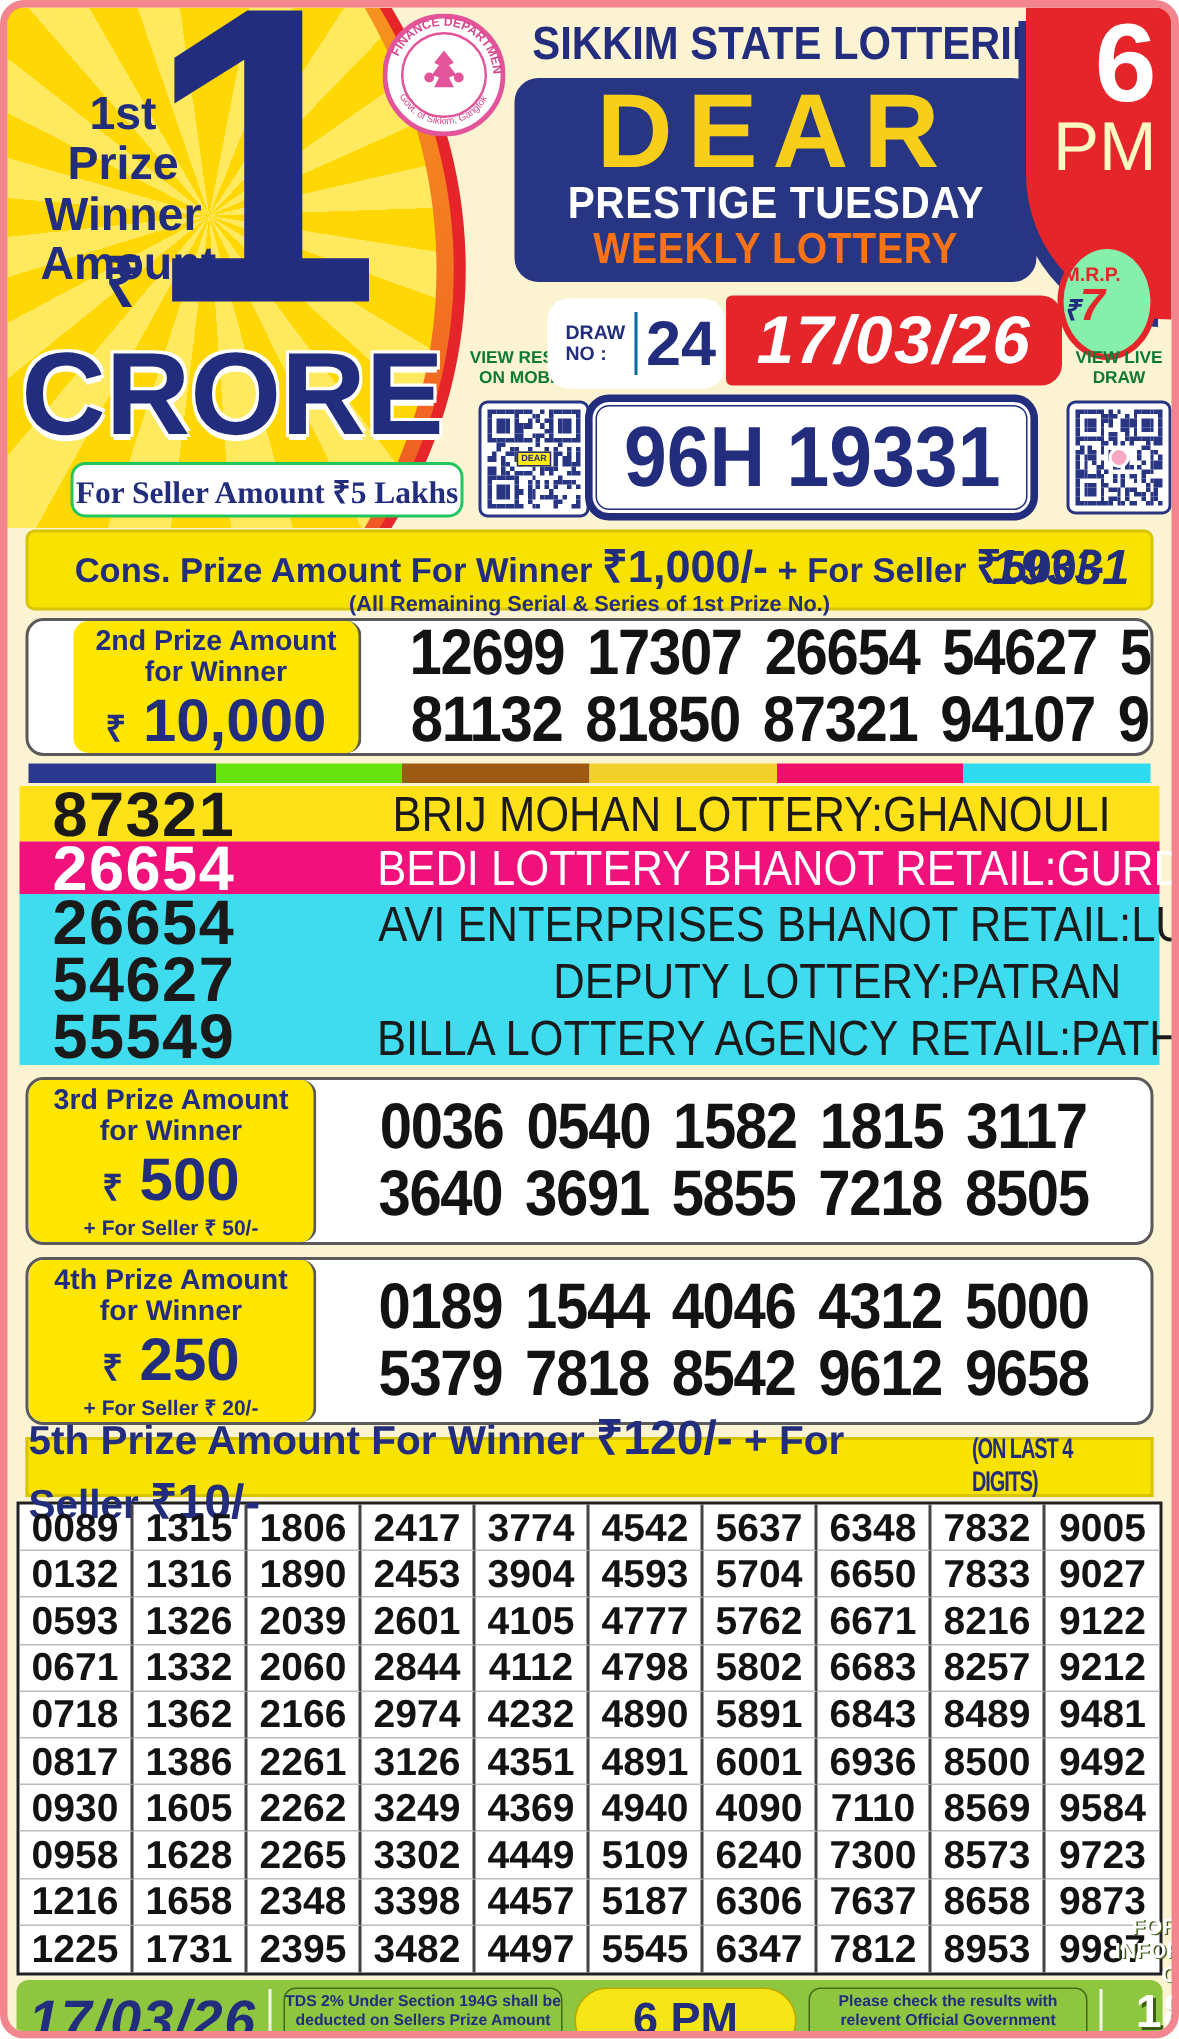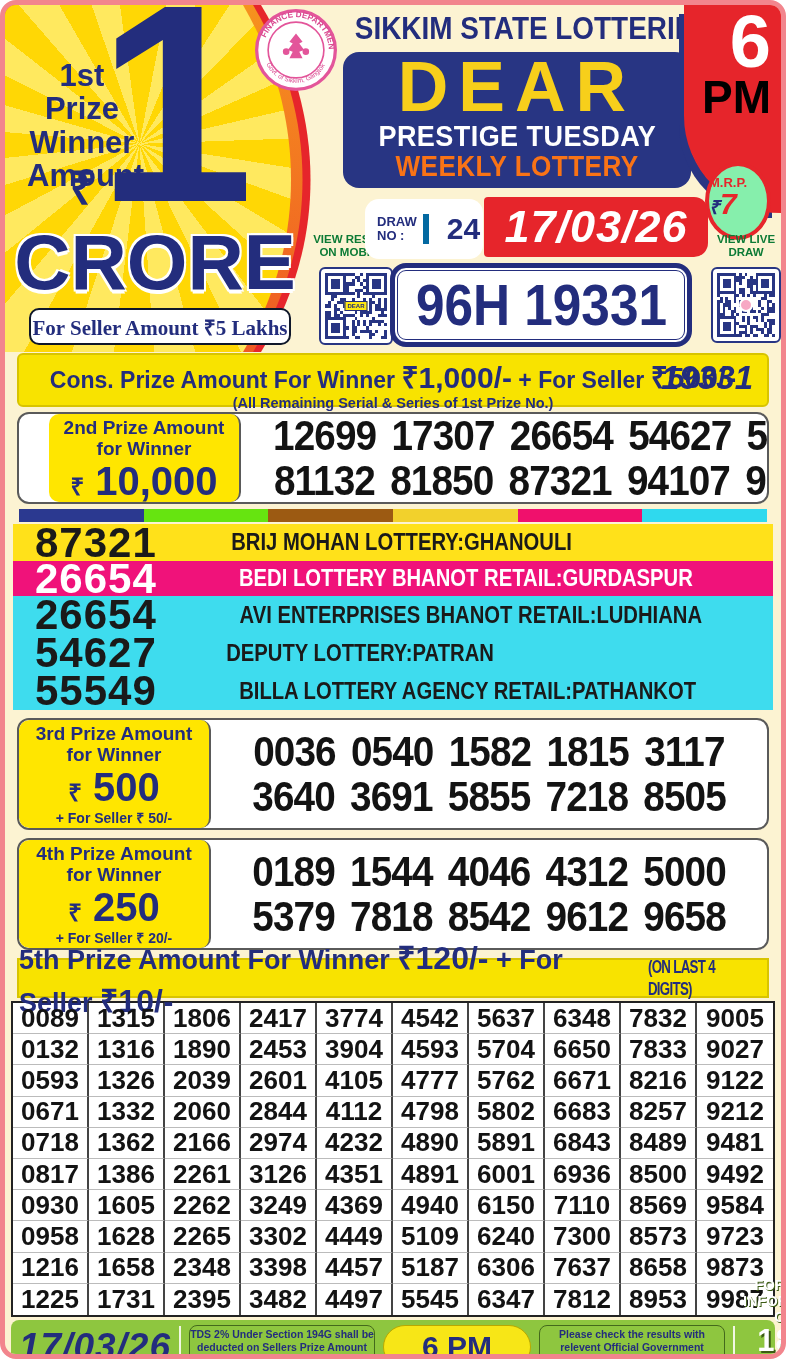--- a/index.html
+++ b/index.html
@@ -21,52 +21,52 @@
     clip-path:path('M0 0 H238 C302 110 302 240 238 347 H0 Z'); }
   .fp-label{ position:absolute; left:22px; top:54px; width:110px; text-align:center;
     font-size:31px; font-weight:800; line-height:1.08; }
   .fp-rupee{ position:absolute; left:38px; top:150px; width:80px; text-align:center;
     font-size:46px; font-weight:800; }
   .fp-one{ position:absolute; left:92px; top:-42px; font-size:282px; font-weight:900;
     line-height:1; letter-spacing:-10px; }
   .fp-crore{ position:absolute; left:0; top:212px; width:300px; text-align:center;
     font-size:78px; font-weight:900; letter-spacing:0;
     text-shadow:2px 2px 0 #fff,-2px -2px 0 #fff,2px -2px 0 #fff,-2px 2px 0 #fff,0 4px 0 #fff; }
-  .fp-seller{ position:absolute; left:24px; top:303px; width:262px; height:37px;
-    background:#fff; border:2px solid #0f172a; border-radius:10px; display:flex;
+  .fp-seller{ position:absolute; left:42px; top:303px; width:262px; height:37px;
+    background:#fff; border:2px solid #22c55e; border-radius:10px; display:flex;
     align-items:center; justify-content:center; font-family:"Liberation Serif", serif;
     font-size:21px; font-weight:700; }
   .seal{ position:absolute; left:250px; top:4px; width:82px; height:82px; }
 
   .org-title{ position:absolute; left:330px; top:6px; width:370px; text-align:center;
     font-size:31px; font-weight:800; letter-spacing:0; }
   .dear-box{ position:absolute; left:338px; top:47px; width:348px; height:136px;
     background:#283583; border-radius:16px; text-align:center; padding-top:2px; }
   .dear-word{ color:#f7cf1b; font-size:70px; font-weight:900; letter-spacing:10px; line-height:.95; }
   .dear-l1{ color:#fff; font-size:30px; font-weight:800; line-height:1.0; letter-spacing:.5px; }
   .dear-l2{ color:#f97316; font-size:29px; font-weight:800; line-height:1.05; letter-spacing:.5px; }
 
   .time-badge{ position:absolute; right:0; top:0; width:97px; height:208px; background:#e6252b;
     border-radius:0 0 0 120px; box-shadow:-7px 7px 0 -2px #283583; text-align:right; padding:2px 10px 0 0; }
   .time-badge .t6{ color:#fff; font-size:74px; font-weight:900; line-height:.95; }
-  .time-badge .tpm{ color:#000000; font-size:46px; font-weight:700; line-height:.9; }
+  .time-badge .tpm{ color:#fef9c3; font-size:46px; font-weight:400; line-height:.9; }
   .mrp-badge{ position:absolute; left:700px; top:157px; width:66px; height:78px; background:#86efac;
     border:4px solid #e6252b; border-radius:50%; padding-top:10px; }
   .mrp-badge .ml{ color:#e6252b; font-size:13px; font-weight:800; line-height:1; }
   .mrp-badge .mv{ font-size:30px; font-weight:900; font-style:italic; color:#e6252b; line-height:1; }
   .mrp-badge .mv .rs{ color:#232d7d; font-size:19px; }
 
   .view-label{ position:absolute; color:#0c7a35; font-weight:800; font-size:11.5px;
     text-align:center; line-height:1.15; }
   .vr{ left:308px; top:228px; width:78px; }
   .vl{ left:704px; top:228px; width:74px; }
   .draw-bubble{ position:absolute; left:360px; top:194px; width:118px; height:60px;
     background:#fff; border-radius:14px; display:flex; align-items:center; padding-left:12px; gap:6px; }
   .draw-bubble .dl{ font-size:13px; font-weight:800; line-height:1.05; }
-  .draw-bubble .dn{ font-size:30px; font-weight:900; border-left:6px solid #0369a1; padding-left:18px; line-height:1; }
+  .draw-bubble .dn{ font-size:42px; font-weight:900; border-left:2px solid #0369a1; padding-left:6px; line-height:1; }
   .date-box{ position:absolute; left:479px; top:192px; width:224px; height:60px; background:#e6252b;
     border-radius:4px 14px 14px 4px; display:flex; align-items:center; justify-content:center;
     color:#fff; font-size:45px; font-weight:900; font-style:italic; letter-spacing:1px; }
   .win-box{ position:absolute; left:385px; top:258px; width:302px; height:84px; background:#fff;
     border:5px solid #232d7d; border-radius:16px; box-shadow:inset 0 0 0 2px #fff, inset 0 0 0 3px #232d7d;
     display:flex; align-items:center; justify-content:center;
     font-size:57px; font-weight:900; letter-spacing:0; }
   .qr{ position:absolute; background:#fff; border:2px solid #283583; border-radius:6px; padding:4px; }
   .qr-left{ left:314px; top:262px; width:74px; height:78px; }
   .qr-right{ left:706px; top:262px; width:70px; height:76px; }
@@ -101,21 +101,21 @@
   .pb-row{ font-size:43px; font-weight:800; color:#131313; line-height:1.05;
     letter-spacing:-1px; word-spacing:6px; }
 
   
   .stripe{ display:flex; height:13px; margin:3px 14px 2px; }
   .stripe div{ flex:1; }
   .bands{ margin:2px 8px; }
   .band{ display:flex; align-items:center; }
   .band .bnum{ width:195px; flex:none; padding-left:22px; font-size:42px; font-weight:900;
     letter-spacing:1px; line-height:1; }
-  .band .bname{ flex:1; text-align:left; font-size:23px; font-weight:700; letter-spacing:0;
+  .band .bname{ flex:1; text-align:right; font-size:33px; font-weight:400; letter-spacing:0;
     line-height:1; }
   .band .fit{ display:inline-block; white-space:nowrap; transform:scaleX(.88); transform-origin:center; }
 
   
   .p5head{ height:40px; margin:4px 12px 3px; background:#f8e300; border:2px solid #d8c400;
     display:flex; align-items:center; justify-content:center; gap:2px; }
   .p5main{ font-size:27px; font-weight:800; }
   .p5main .big{ font-size:32px; }
   .p5note{ font-size:19px; font-weight:900; letter-spacing:-1px; transform:scaleX(.7); }
   .p5table{ margin:0 6px; border:2px solid #222; background:#fff; display:grid;
@@ -1247,21 +1247,21 @@
       <div class="cell">6001</div>
       <div class="cell">6936</div>
       <div class="cell">8500</div>
       <div class="cell lastcol">9492</div>
       <div class="cell">0930</div>
       <div class="cell">1605</div>
       <div class="cell">2262</div>
       <div class="cell">3249</div>
       <div class="cell">4369</div>
       <div class="cell">4940</div>
-      <div class="cell">6150</div>
+      <div class="cell">4090</div>
       <div class="cell">7110</div>
       <div class="cell">8569</div>
       <div class="cell lastcol">9584</div>
       <div class="cell">0958</div>
       <div class="cell">1628</div>
       <div class="cell">2265</div>
       <div class="cell">3302</div>
       <div class="cell">4449</div>
       <div class="cell">5109</div>
       <div class="cell">6240</div>

